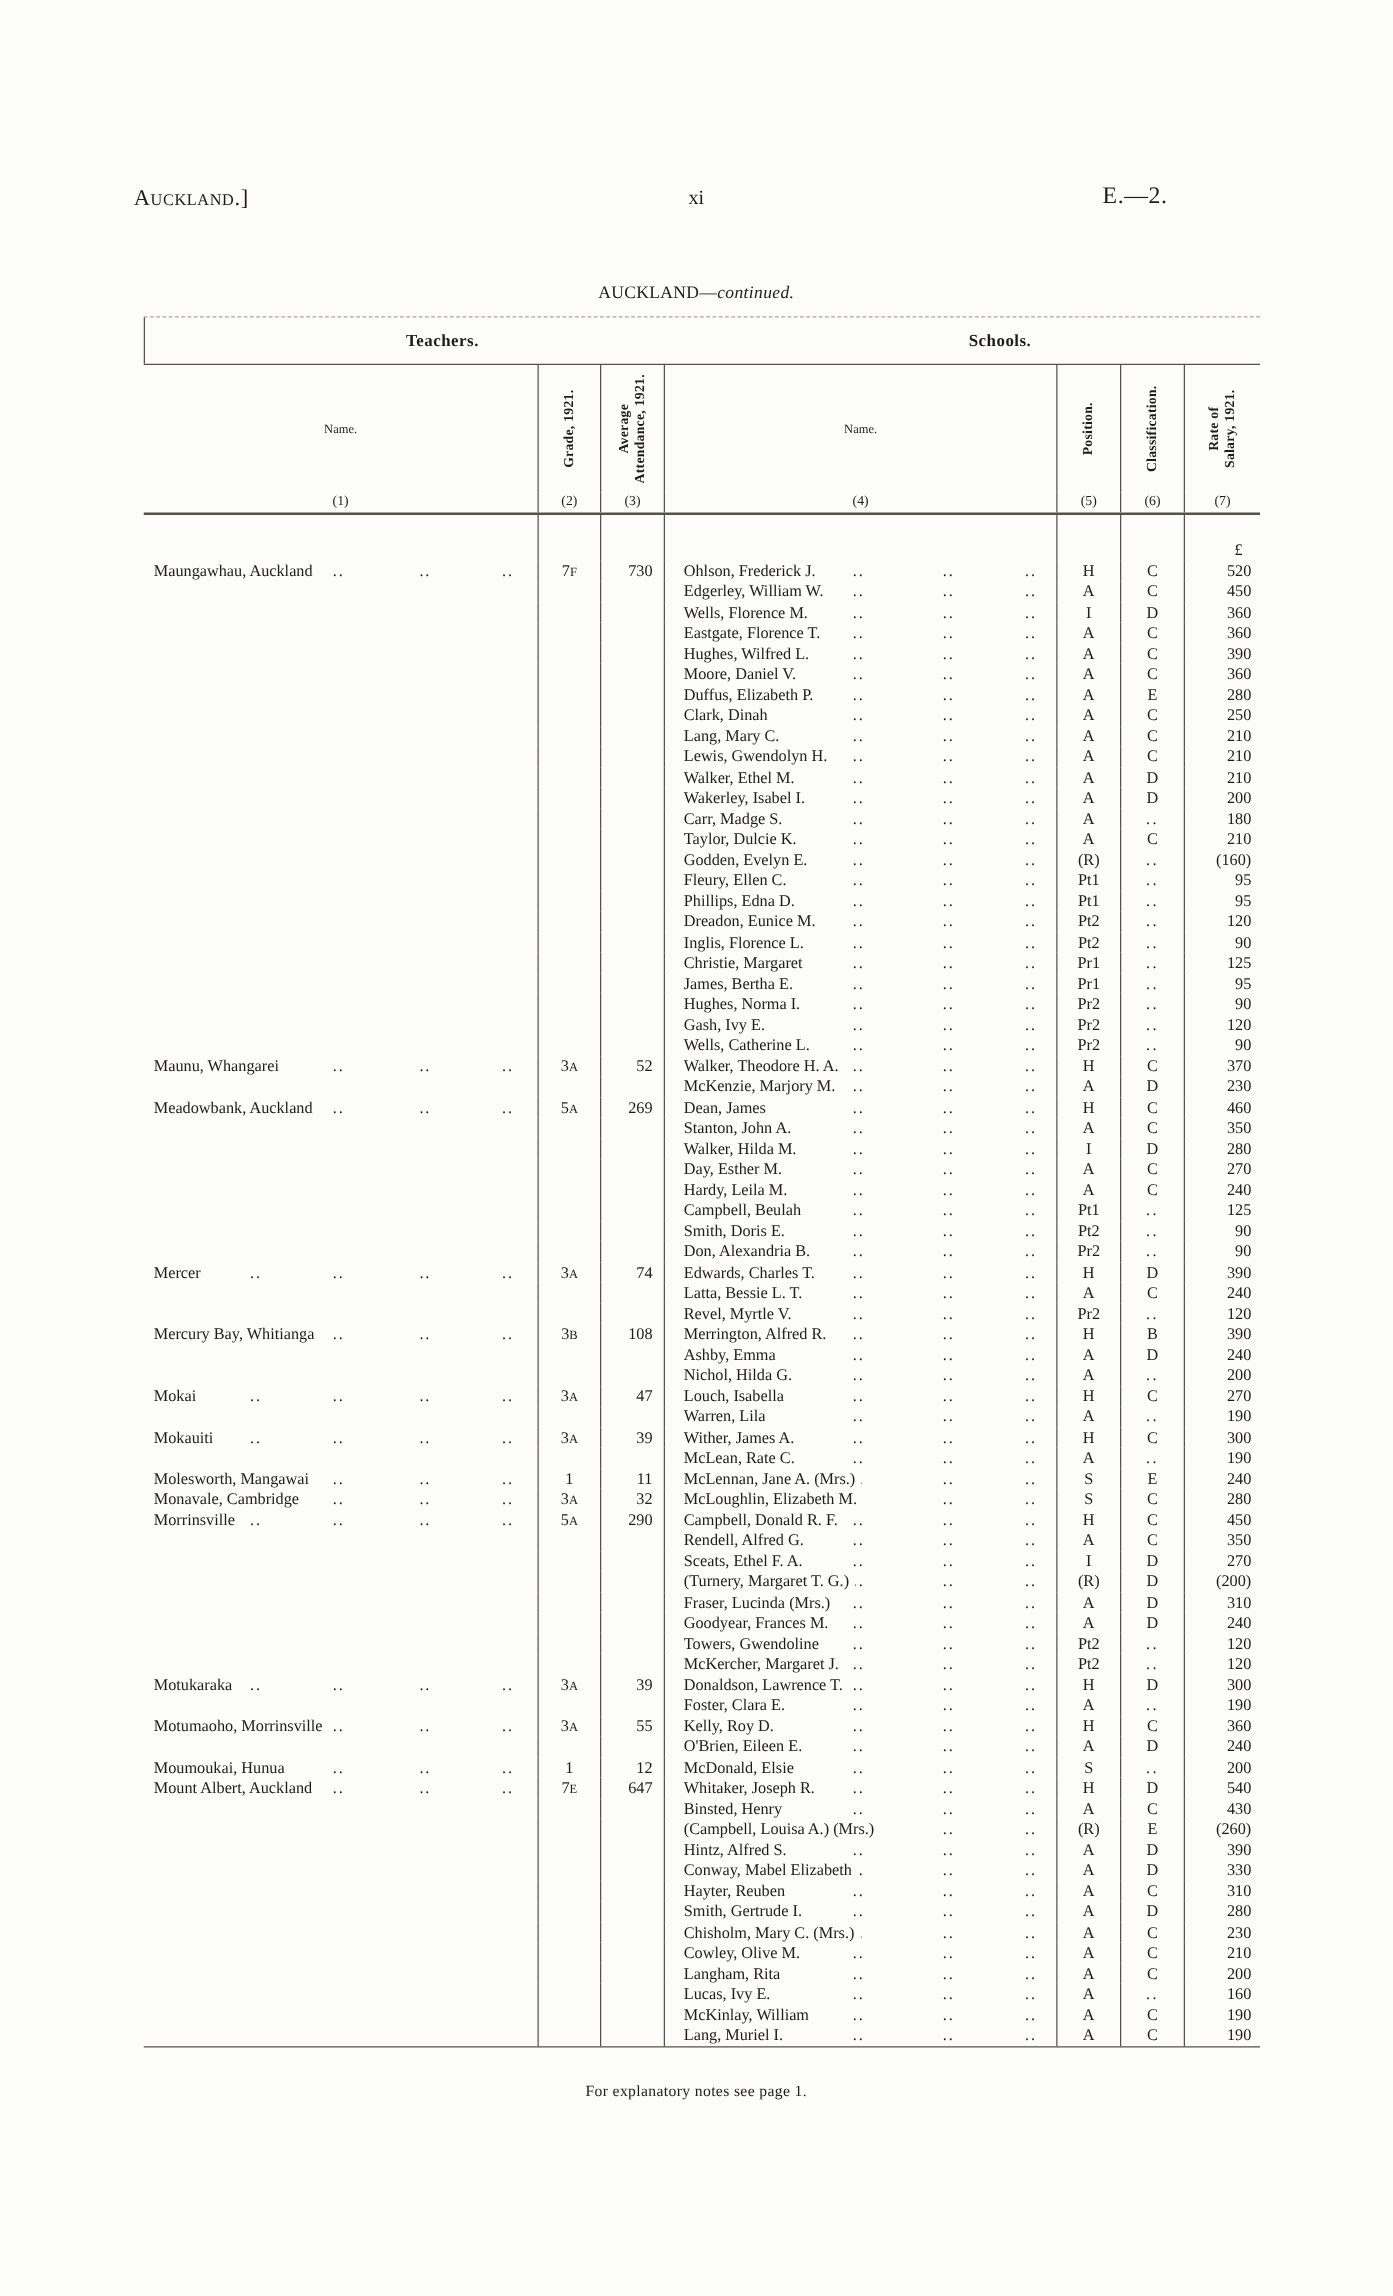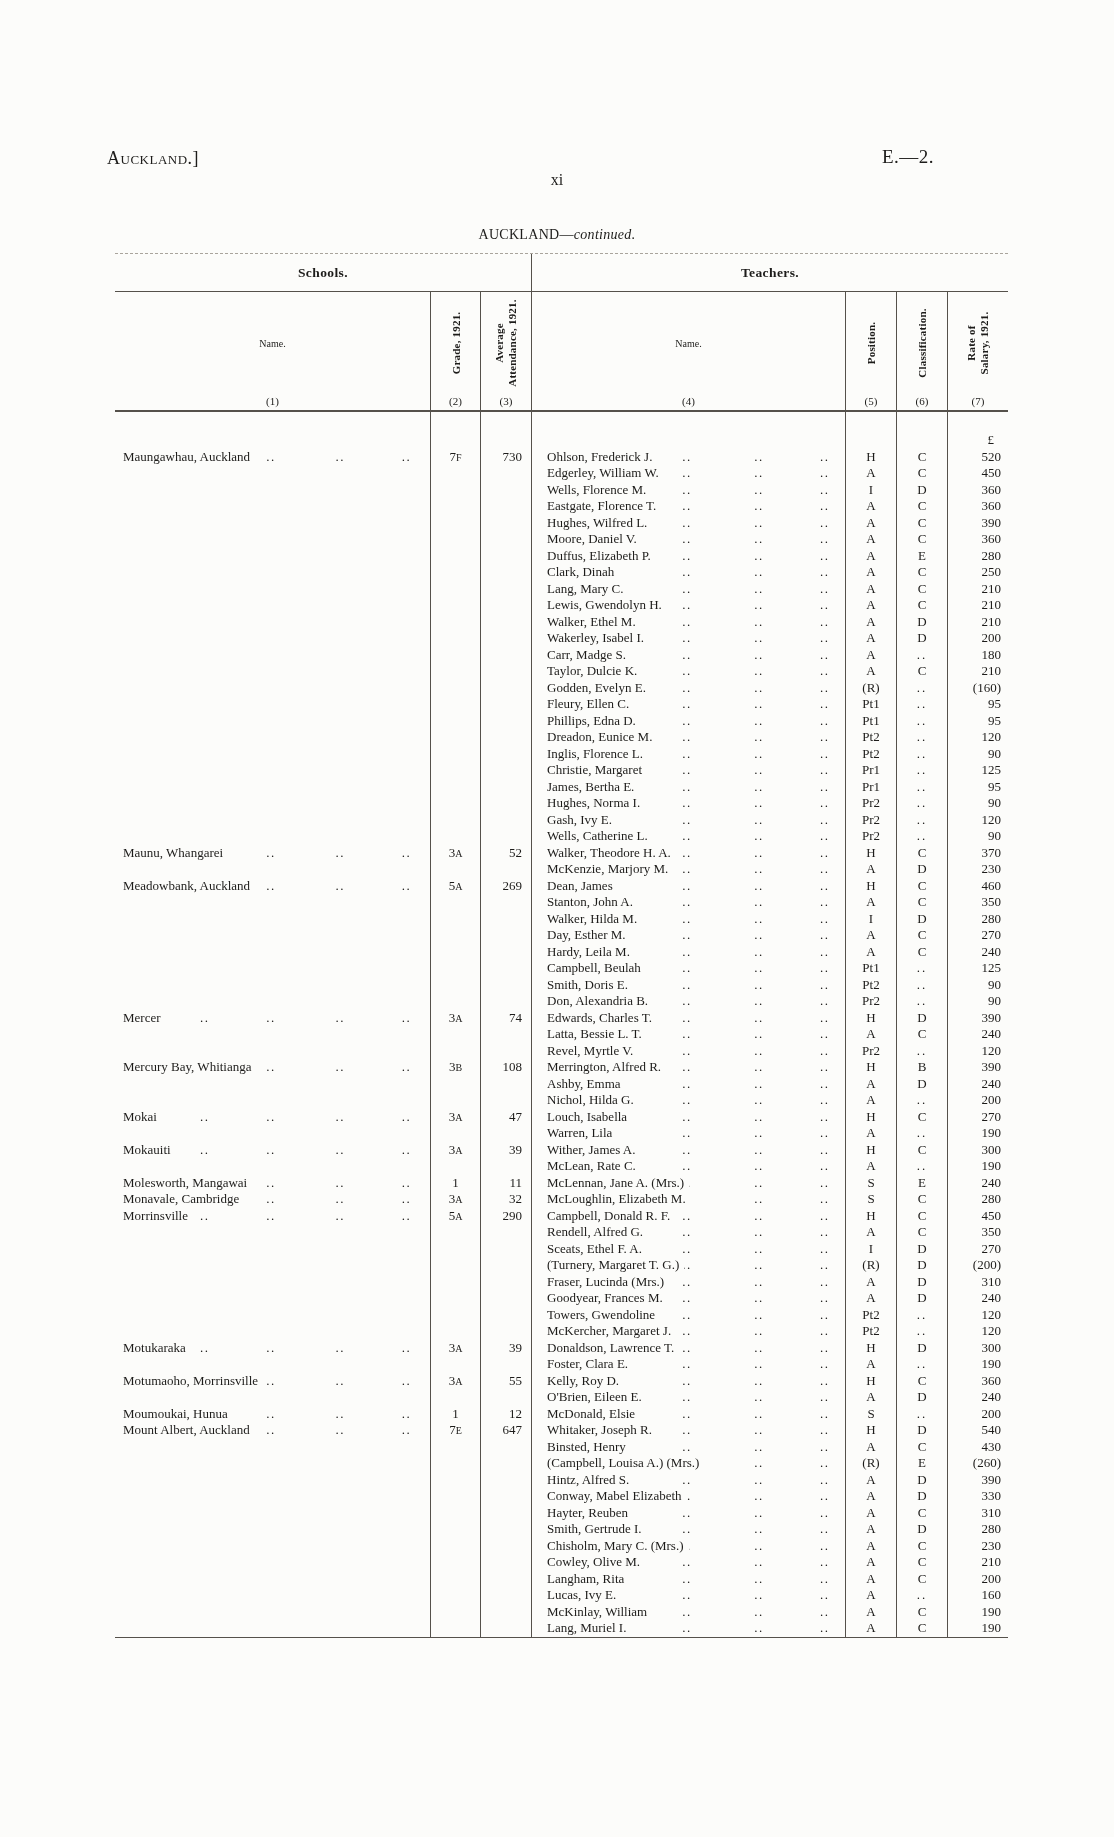--- a/index.html
+++ b/index.html
@@ -9,21 +9,21 @@
     --rule-faint:#a9a49c;
   }
   html,body{margin:0;padding:0;background:#e8e8e6;}
   .page{
     position:relative;width:1114px;height:1837px;background:var(--paper);
     margin:0 auto;overflow:hidden;color:var(--ink);
     font-family:"Liberation Serif","DejaVu Serif",serif;
   }
   
   .runhead-left{position:absolute;top:148px;left:107px;font-variant:small-caps;font-size:18px;letter-spacing:.5px;}
-  .runhead-page{position:absolute;top:150px;left:0;width:1114px;text-align:center;font-size:16px;margin-top:21px;}
+  .runhead-page{position:absolute;top:150px;left:0;width:1114px;text-align:center;font-size:16px;}
   .runhead-right{position:absolute;top:146px;left:882px;font-size:19px;letter-spacing:.5px;}
   .doc-title{position:absolute;top:195px;left:0;width:1114px;text-align:center;
     font-variant:small-caps;font-size:16px;letter-spacing:.4px;}
   .doc-title .cont{font-variant:normal;font-style:italic;letter-spacing:0;}
   .doc-subtitle{position:absolute;top:227px;left:0;width:1114px;text-align:center;font-size:14px;letter-spacing:.3px;}
   .doc-subtitle .cont{font-style:italic;}
   
   .tbl{position:absolute;top:253px;left:115px;width:893px;}
   .band{display:flex;}
   .c{box-sizing:border-box;flex:0 0 auto;position:relative;}
@@ -66,22 +66,22 @@
   <div class="runhead-left">Auckland.]</div>
   <div class="runhead-page">xi</div>
   <div class="runhead-right">E.—2.</div>
 
 
   <div class="doc-subtitle"><span>AUCKLAND—</span><span class="cont">continued.</span></div>
 
   <div class="tbl">
 
     <div class="band head1">
+      <div class="c gw-teachers bl">Teachers.</div>
       <div class="c gw-schools">Schools.</div>
-      <div class="c gw-teachers bl">Teachers.</div>
     </div>
 
     <div class="band head2">
       <div class="c w1 hname">Name.</div>
       <div class="c w2 bl">
           <span class="vlabel">Grade, 1921.</span>
         </div>
       <div class="c w3 bl">
           <span class="vlabel">Average Attendance, 1921.</span>
         </div>
@@ -770,13 +770,14 @@
           <div class="c w2 bl grade"></div>
           <div class="c w3 bl att"></div>
           <div class="c w4 bl tname"><span class="ldots" style="left: 48%;">..</span><span class="ldots" style="left: 71%;">..</span><span class="ldots" style="left: 92%;">..</span><span class="nm">Lang, Muriel I.</span></div>
           <div class="c w5 bl pos">A</div>
           <div class="c w6 bl cls">C</div>
           <div class="c w7 bl sal">190</div>
         </div>
       </div>
   </div>
 
+  <div class="foot">For explanatory notes see page 1.</div>
 </div>
 
 </body></html>

